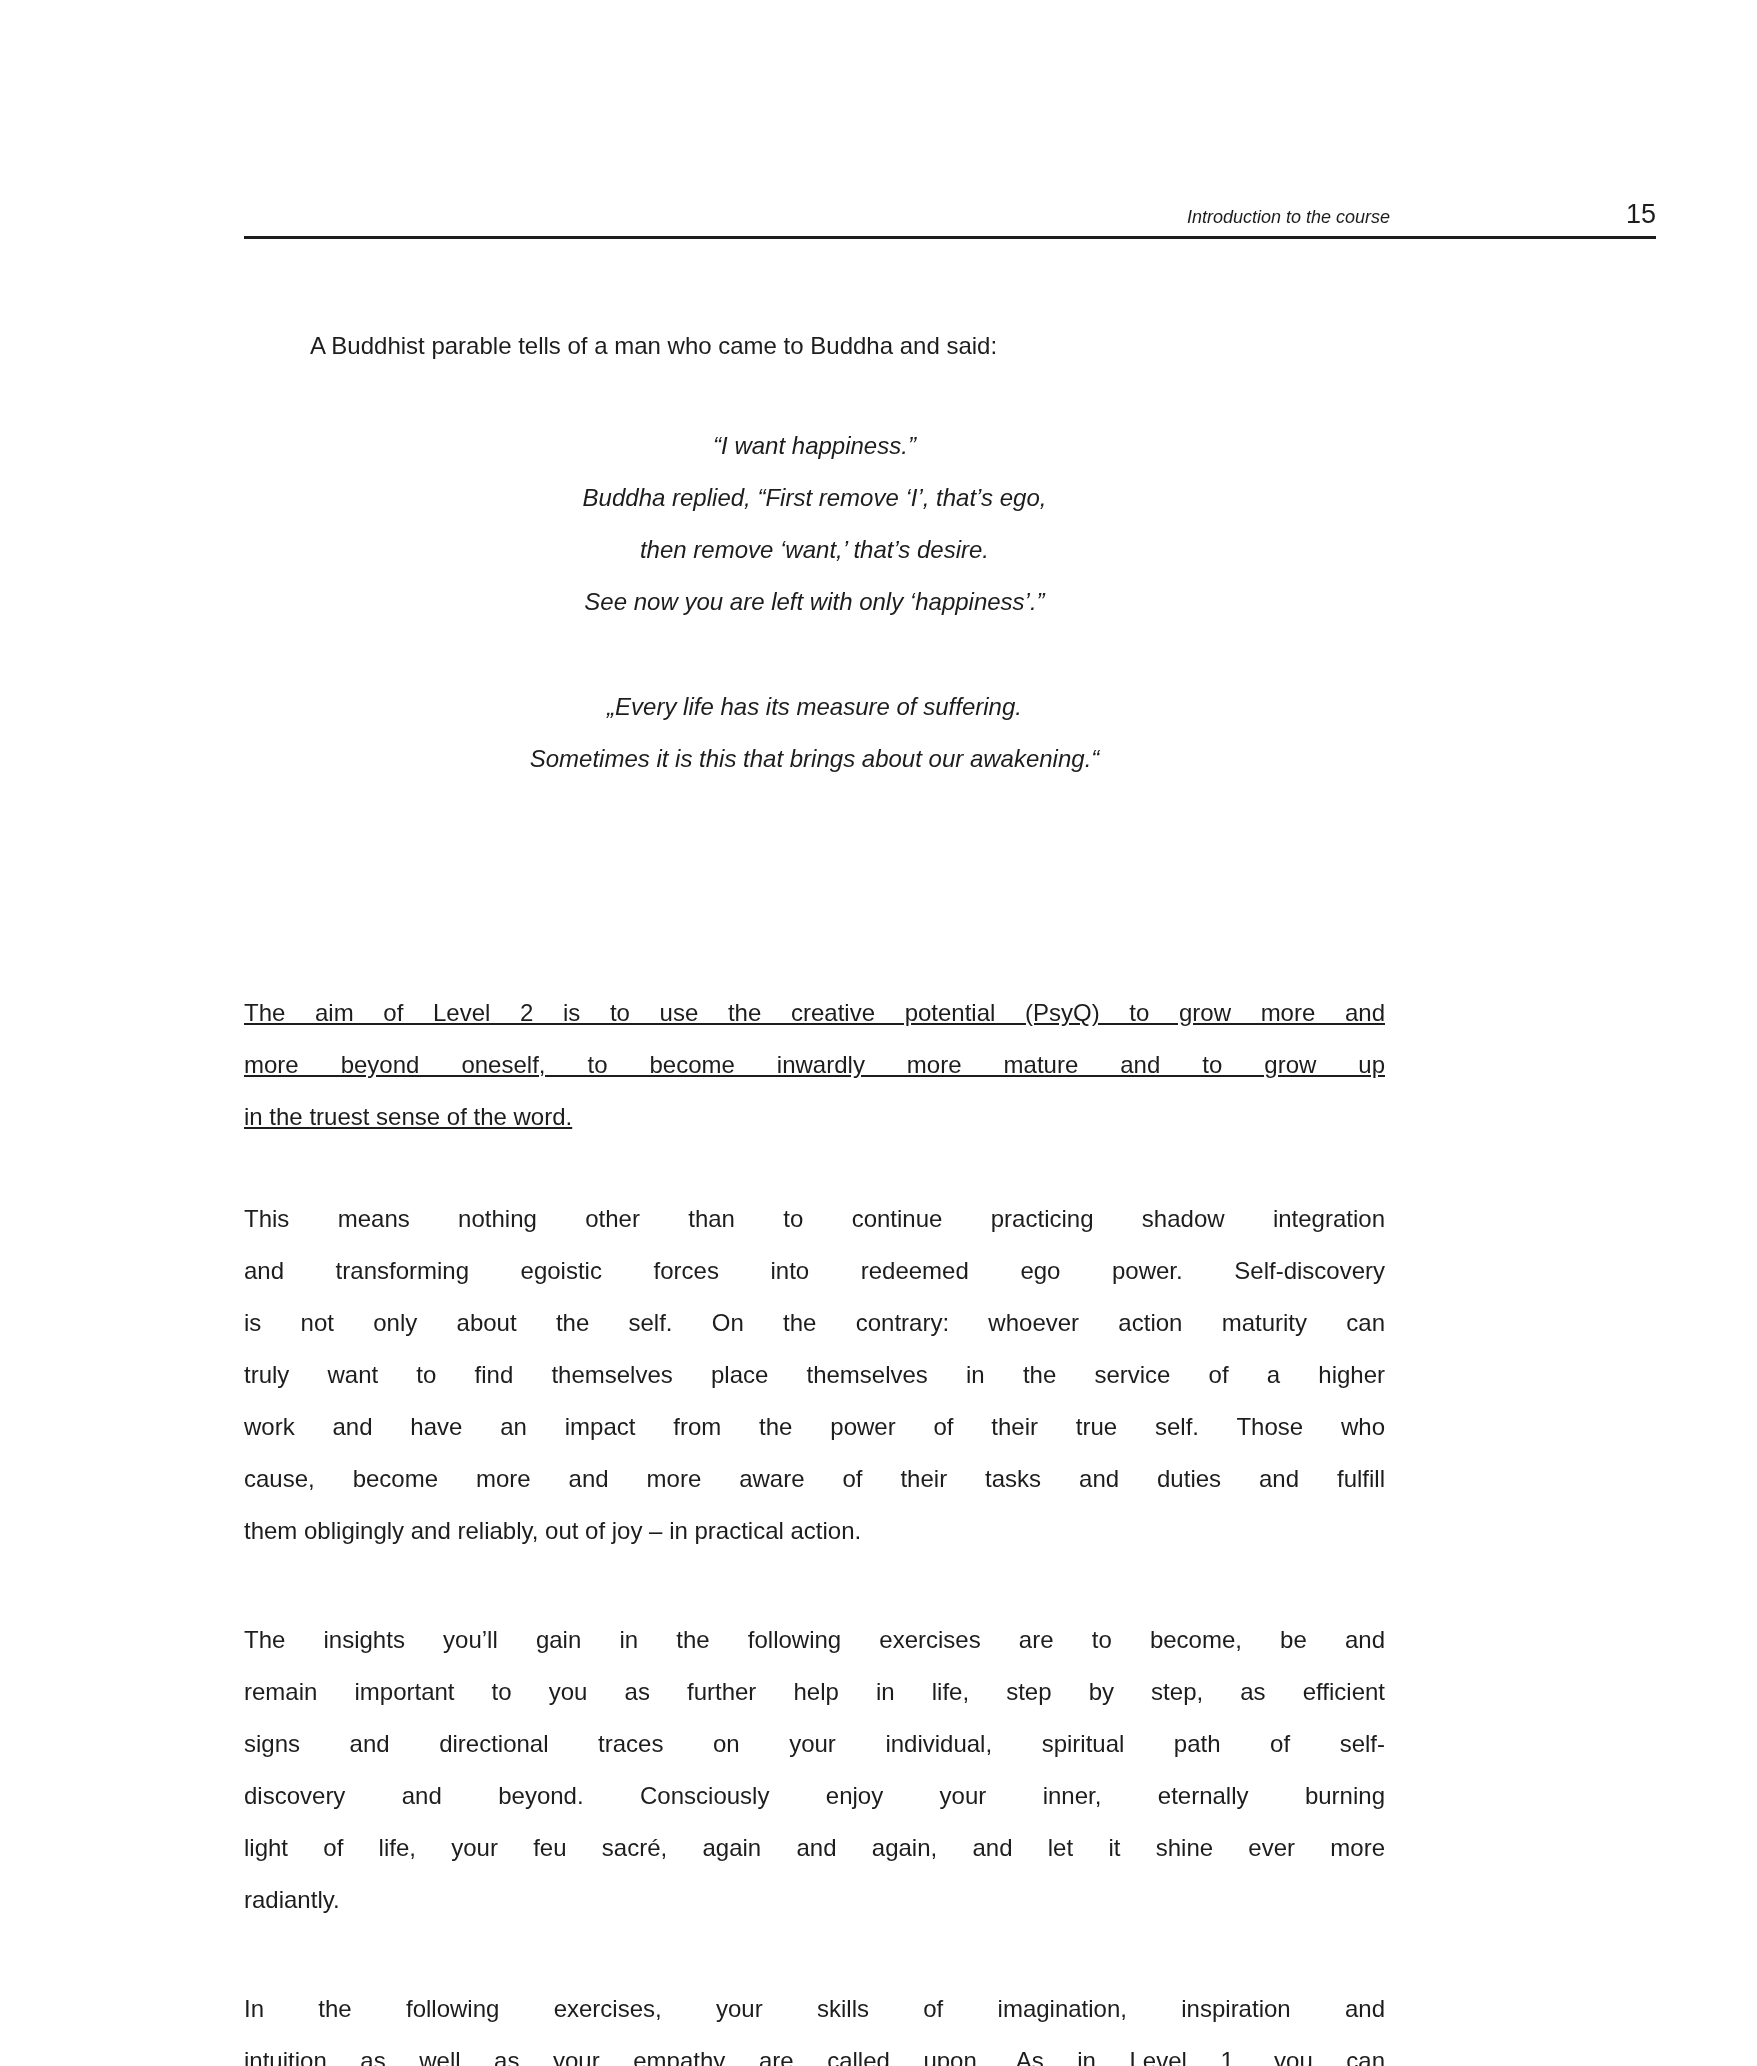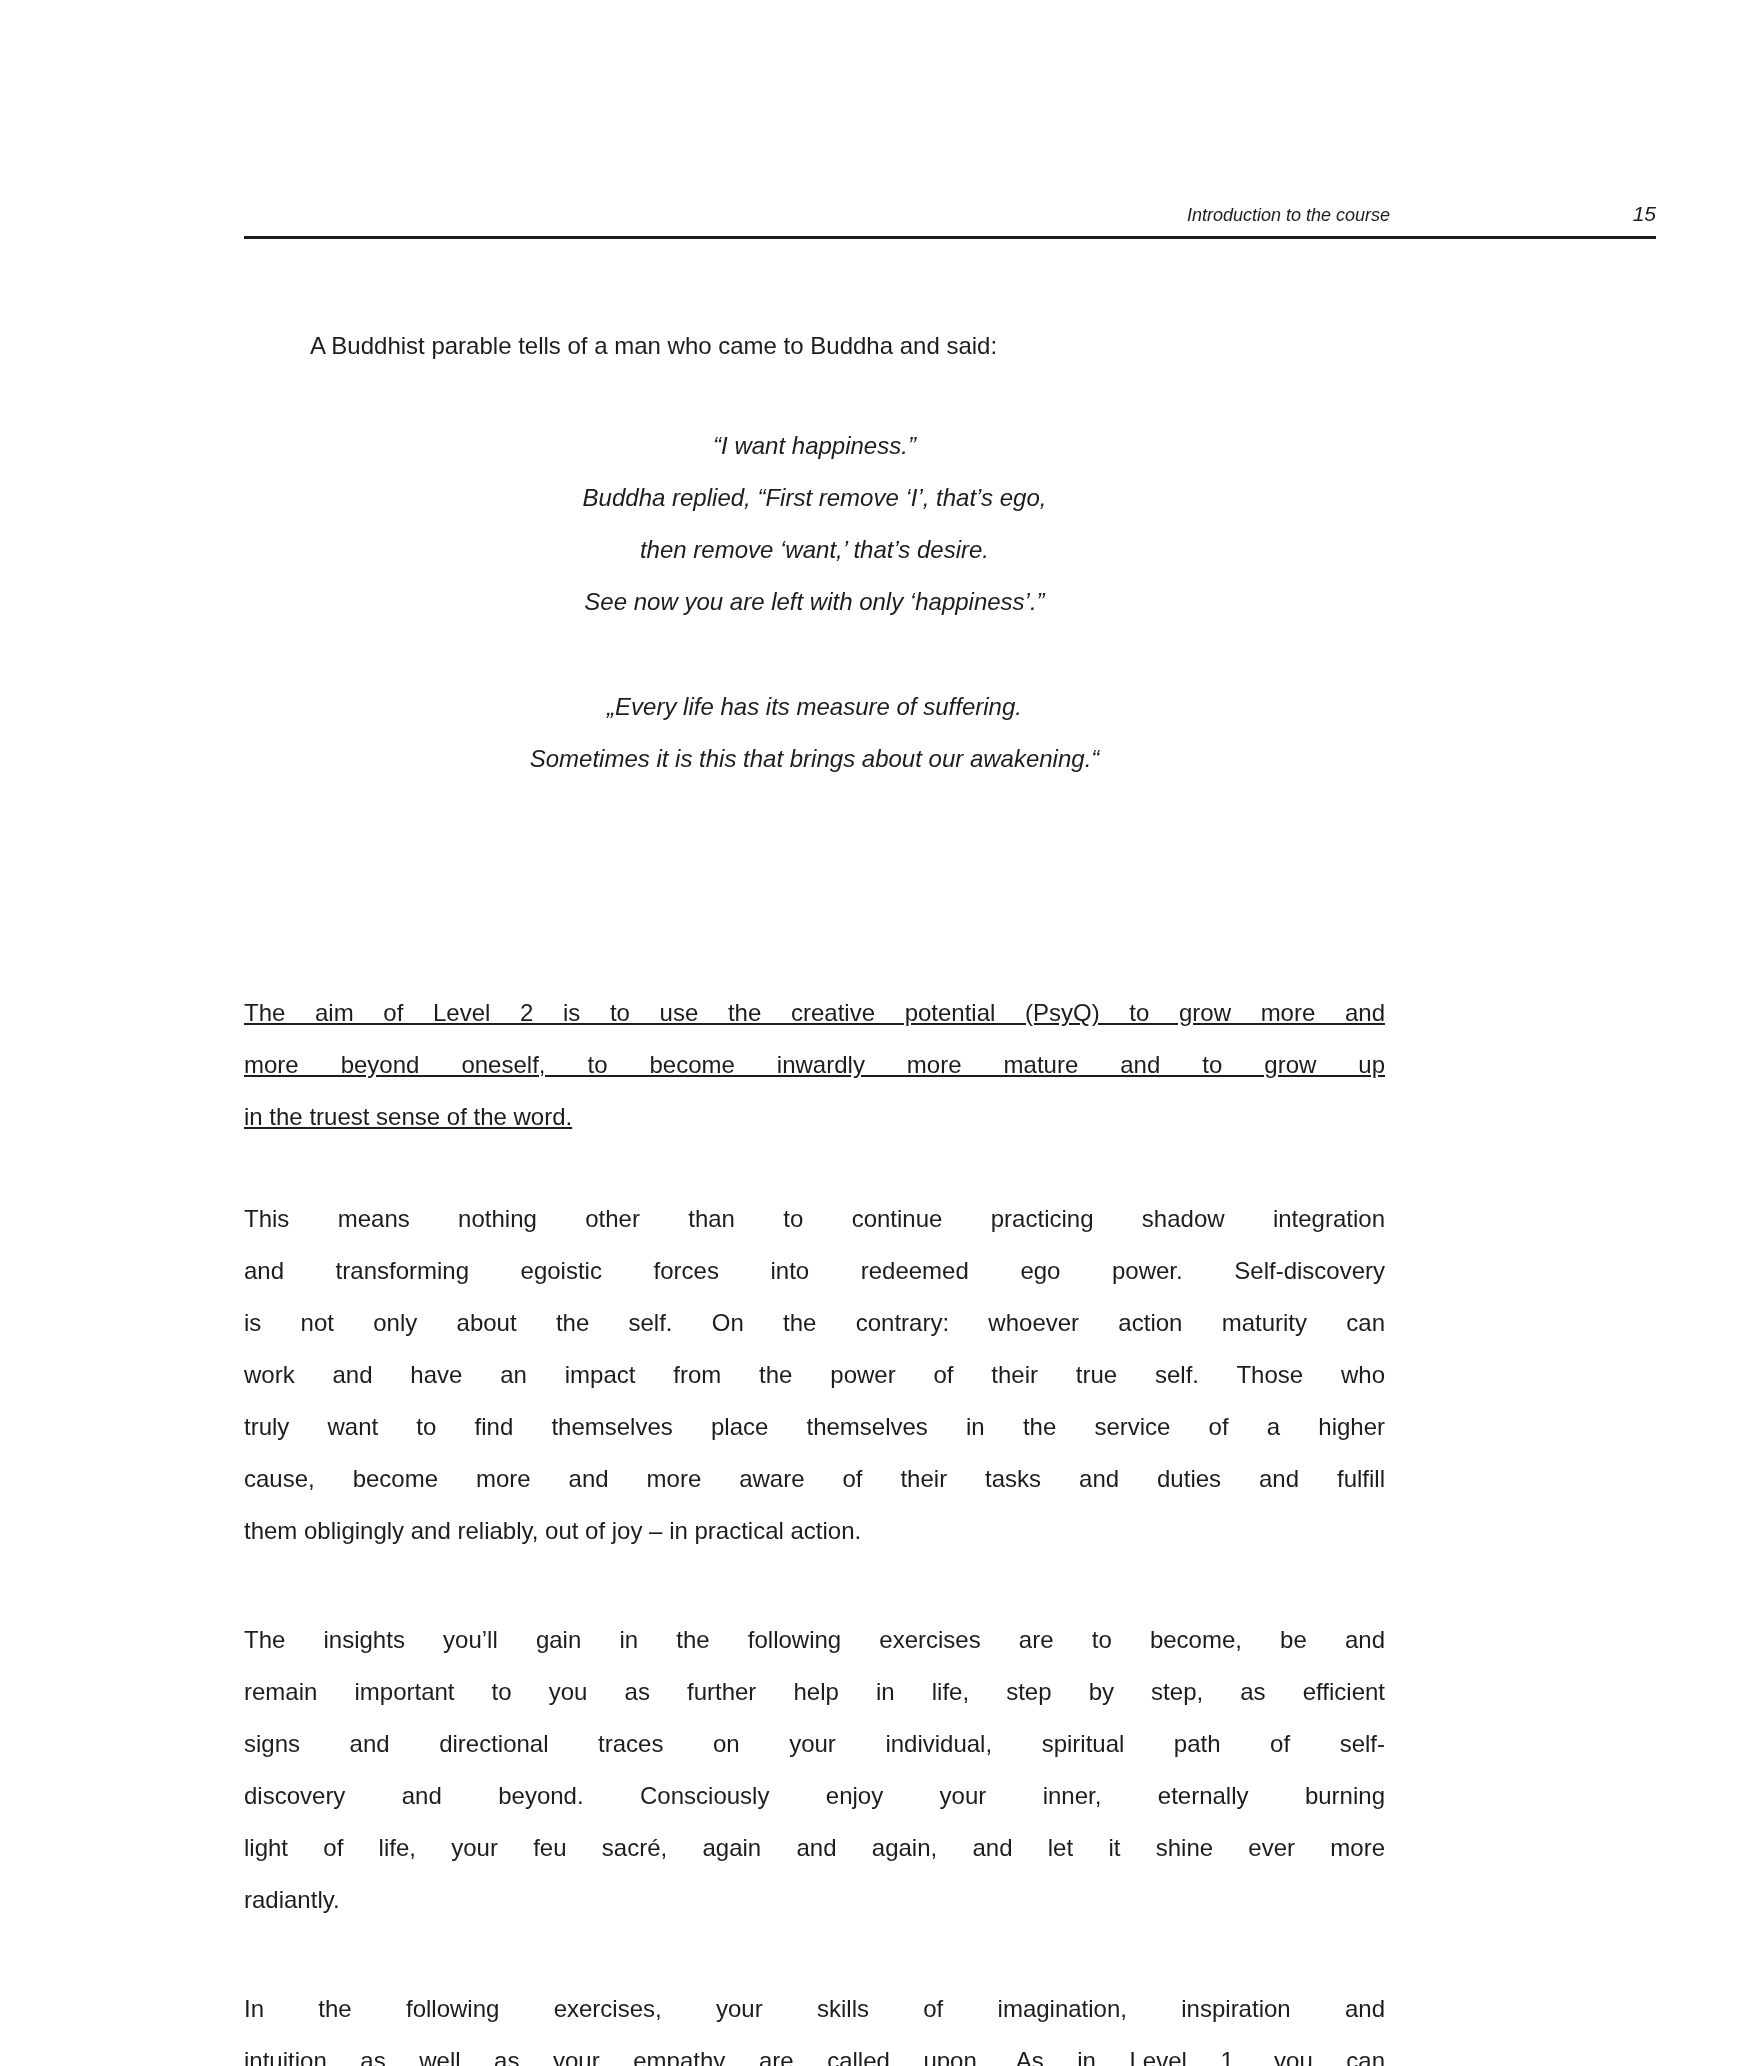--- a/index.html
+++ b/index.html
@@ -32,23 +32,22 @@
     flex: 1;
     text-align: right;
     font-style: italic;
     font-size: 18px;
     line-height: 52px;
     white-space: nowrap;
   }
   .header-page {
     width: 266px;
     text-align: right;
-    font-size: 21px;
+    font-size: 27px;
     line-height: 52px;
-    font-style: italic;
   }
   .rule {
     position: absolute;
     top: 236px;
     left: 0;
     width: 1412px;
     height: 2.9px;
     background: #1c1c1c;
   }
   
@@ -100,22 +99,22 @@
     <div class="block b-para1">
       <div class="line just">The aim of Level 2 is to use the creative potential (PsyQ) to grow more and</div>
       <div class="line just">more beyond oneself, to become inwardly more mature and to grow up</div>
       <div class="line plain">in the truest sense of the word.</div>
     </div>
 
     <div class="block b-para2">
       <div class="line just">This means nothing other than to continue practicing shadow integration</div>
       <div class="line just">and transforming egoistic forces into redeemed ego power. Self-discovery</div>
       <div class="line just">is not only about the self. On the contrary: whoever action maturity can</div>
+      <div class="line just">truly want to find themselves place themselves in the service of a higher</div>
       <div class="line just">work and have an impact from the power of their true self. Those who</div>
-      <div class="line just">truly want to find themselves place themselves in the service of a higher</div>
       <div class="line just">cause, become more and more aware of their tasks and duties and fulfill</div>
       <div class="line plain">them obligingly and reliably, out of joy – in practical action.</div>
     </div>
 
     <div class="block b-para3">
       <div class="line just">The insights you’ll gain in the following exercises are to become, be and</div>
       <div class="line just">remain important to you as further help in life, step by step, as efficient</div>
       <div class="line just">signs and directional traces on your individual, spiritual path of self-</div>
       <div class="line just">discovery and beyond. Consciously enjoy your inner, eternally burning</div>
       <div class="line just">light of life, your feu sacré, again and again, and let it shine ever more</div>

